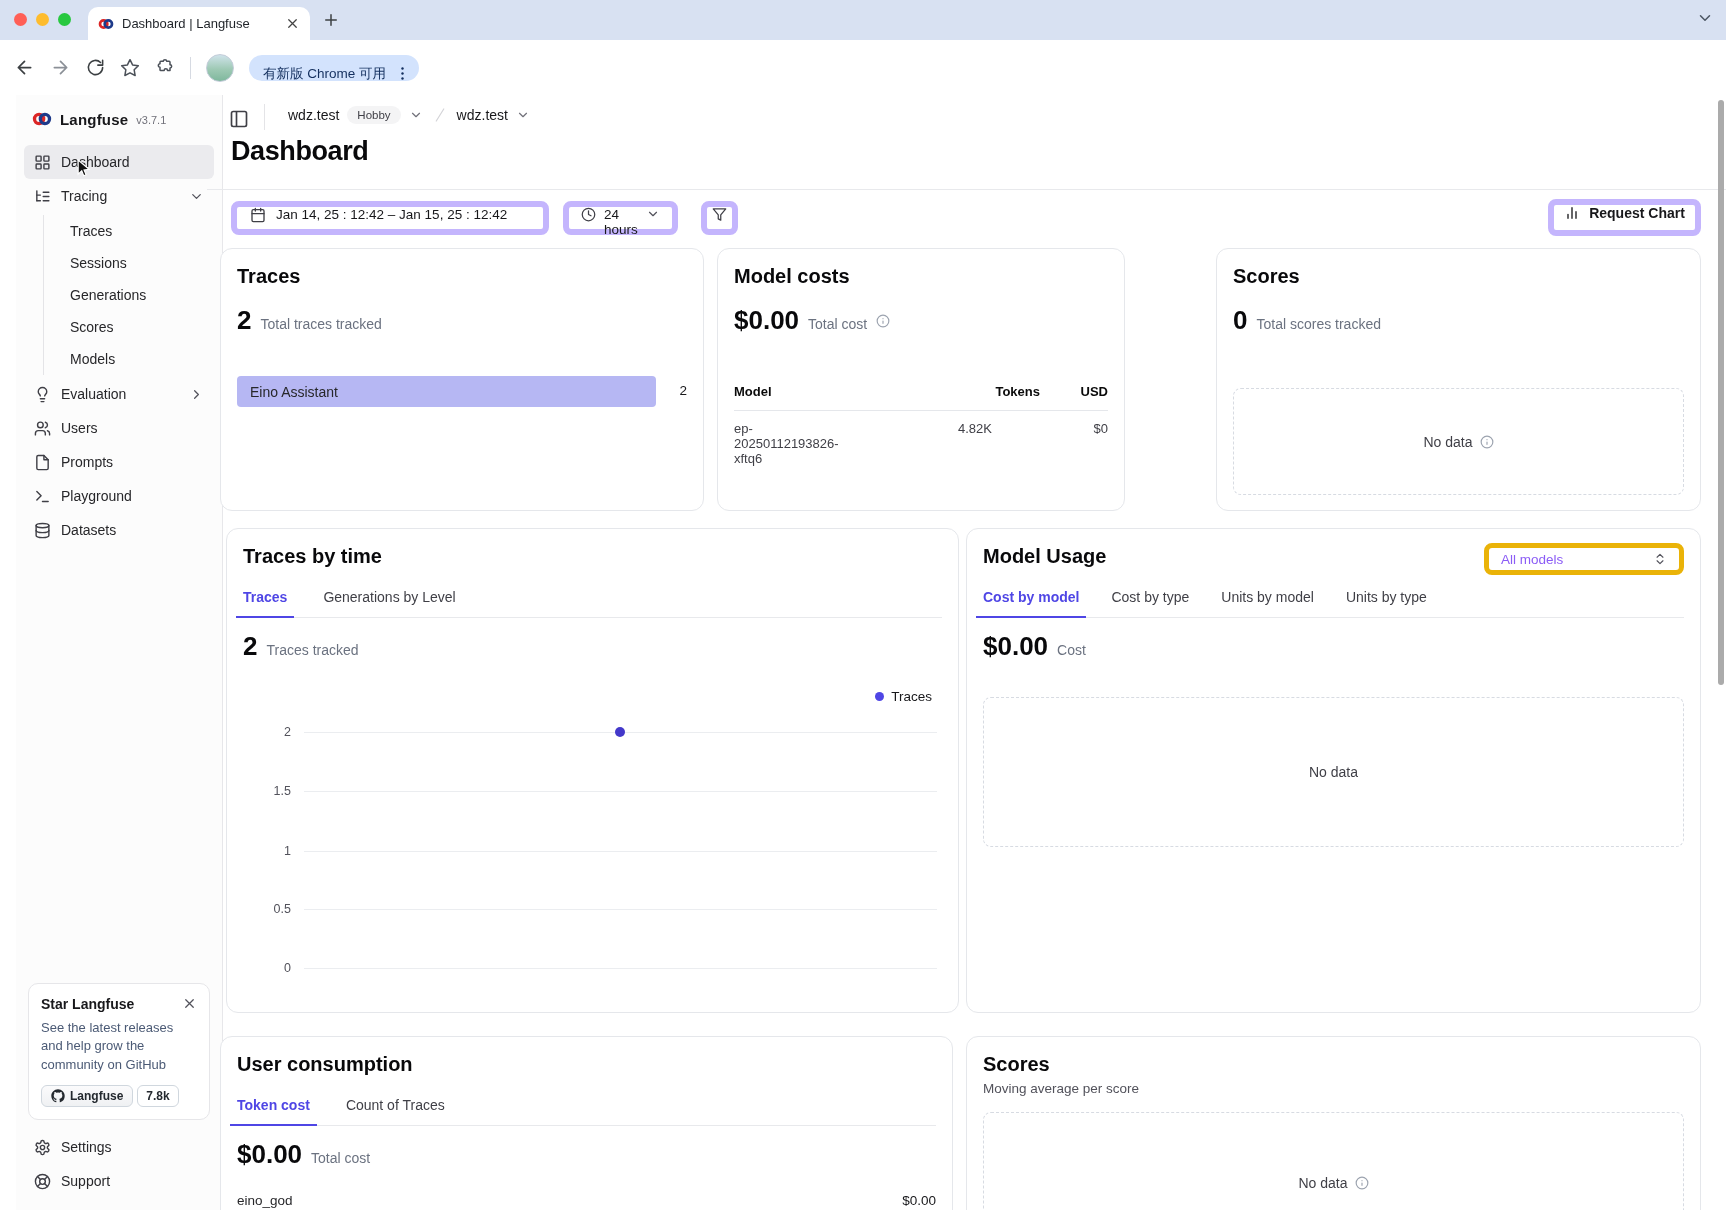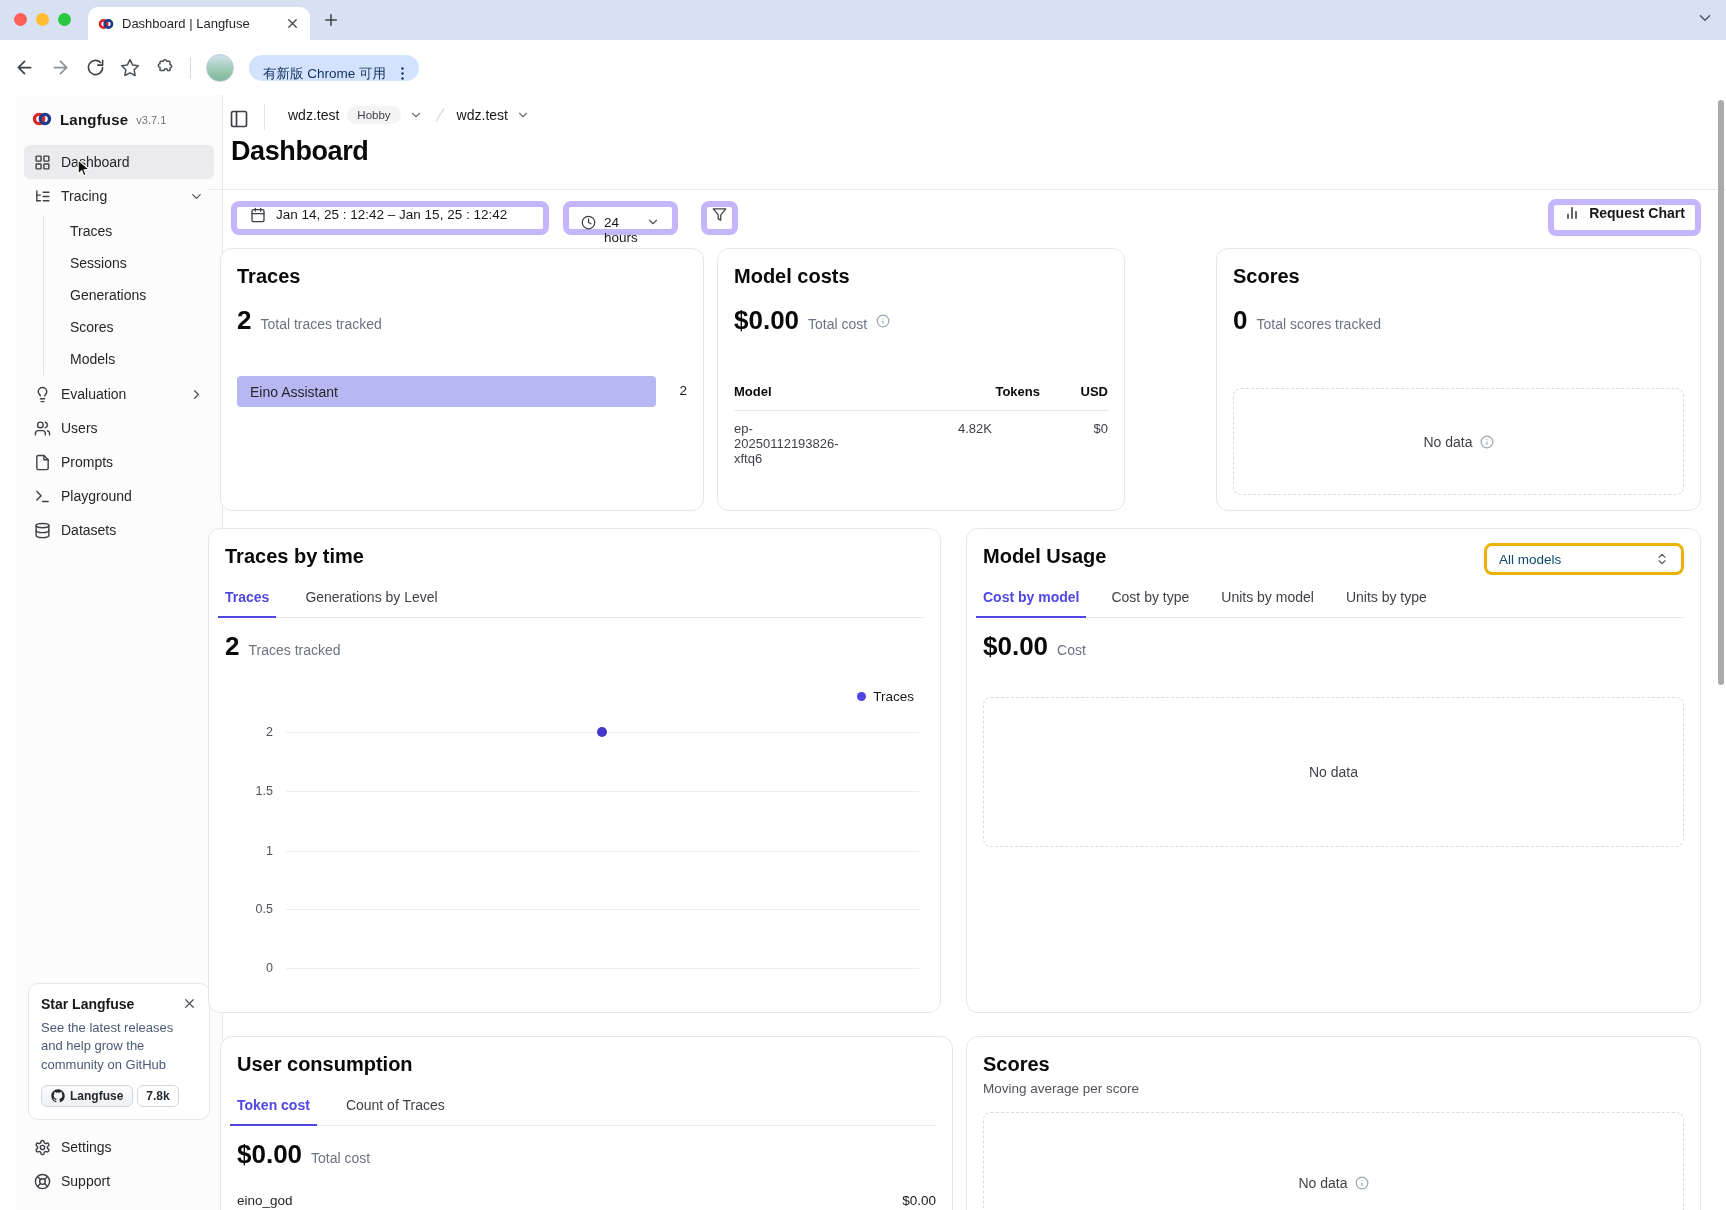--- a/index.html
+++ b/index.html
@@ -54,21 +54,21 @@
   .bc-text { font-size:14px; font-weight:500; color:#18181b; }
   .badge { padding:3px 10px; border-radius:999px; background:#f4f4f5; font-size:11.5px; font-weight:500; color:#3f3f46; }
   .bc-chev { color:#71717a; }
   .bc-slash { color:#d4d4d8; }
   .page-title { position:absolute; left:231px; top:136px; font-size:27px; font-weight:700; color:#09090b; letter-spacing:-.4px; }
   .header-rule { position:absolute; left:207px; right:0; top:189px; height:1px; background:#e8e9ec; }
 
   
   .btn { display:flex; align-items:flex-start; border:6px solid #c4b5fd; border-radius:8px; background:#fff; color:#18181b; }
   .date-btn { position:absolute; left:231px; top:201px; width:318px; height:34px; gap:10px; padding:0 13px; font-size:13.5px; }
-  .preset-btn { position:absolute; left:563px; top:201px; width:115px; height:34px; gap:8px; padding:8px 12px; font-size:13.5px; }
+  .preset-btn { position:absolute; left:563px; top:201px; width:115px; height:34px; gap:8px; padding:0 12px; font-size:13.5px; }
   .preset-btn .chev { margin-left:auto; color:#52525b; }
   .filter-btn { position:absolute; left:701px; top:201px; width:37px; height:34px; justify-content:center; color:#3f3f46; }
   .request-btn { position:absolute; left:1548px; top:199px; width:153px; height:37px; gap:9px; padding:0 0; font-size:14px; font-weight:700; justify-content:center; }
   .scrollbar { position:absolute; right:2px; top:100px; width:6px; height:585px; background:#ababab; border-radius:3px; }
 
   
   .card { position:absolute; background:#fff; border:1px solid #e5e7eb; border-radius:12px; }
   .card-title { position:absolute; left:16px; top:16px; font-size:20px; font-weight:700; color:#09090b; }
   .metric { position:absolute; left:16px; display:flex; align-items:baseline; gap:9px; }
   .metric-value { font-size:26px; font-weight:700; color:#09090b; }
@@ -88,30 +88,30 @@
   .col-usd { width:68px; text-align:right; }
 
   .c-scores-top { left:1216px; top:248px; width:485px; height:263px; }
   .empty-box { position:absolute; left:16px; right:16px; border:1px dashed #d7dbe2; border-radius:8px; display:flex; align-items:center; justify-content:center; gap:7px; font-size:14px; color:#3f3f46; }
 
   .tabs { position:absolute; left:16px; right:16px; top:60px; display:flex; gap:36px; border-bottom:1px solid #e8e9ec; }
   .tab-item { position:relative; font-size:14px; color:#3f3f46; padding-bottom:12px; }
   .tab-item.active { color:#4f46e5; font-weight:600; }
   .tab-item.active::after { content:""; position:absolute; left:-7px; right:-7px; bottom:-1px; height:2px; background:#4f46e5; }
 
-  .c-tbt { left:208px; top:528px; width:733px; height:485px; }
+  .c-tbt { left:226px; top:528px; width:733px; height:485px; }
   .legend { position:absolute; right:26px; top:160px; display:flex; align-items:center; gap:7px; font-size:13.5px; color:#18181b; }
   .legend-dot { width:9px; height:9px; border-radius:50%; background:#4f46e5; }
   .gridline { position:absolute; left:77px; width:633px; height:1px; background:#ebedf0; }
   .ytick { position:absolute; left:0; width:64px; text-align:right; font-size:12.5px; color:#52525b; }
   .data-dot { position:absolute; width:10px; height:10px; border-radius:50%; background:#4338ca; }
   .xlabel { position:absolute; left:77px; width:633px; top:450px; text-align:center; font-size:12.5px; color:#52525b; }
 
   .c-usage { left:966px; top:528px; width:735px; height:485px; }
-  .select-box { position:absolute; right:16px; top:14px; width:200px; height:32px; display:flex; align-items:center; justify-content:space-between; padding:0 12px; border:3px solid #eab308; border-radius:8px; font-size:13.5px; color:#0c4a6e; background:#fff; }
+  .select-box { position:absolute; right:16px; top:14px; width:200px; height:32px; display:flex; align-items:center; justify-content:space-between; padding:0 12px; border:5px solid #eab308; border-radius:8px; font-size:13.5px; color:#8b5cf6; background:#fff; }
 
   .c-consumption { left:220px; top:1036px; width:733px; height:380px; }
   .consume-row { position:absolute; left:16px; right:16px; top:156px; display:flex; justify-content:space-between; font-size:13.5px; }
   .consume-name { color:#27272a; } .consume-val { color:#18181b; }
 
   .c-scores-bottom { left:966px; top:1036px; width:735px; height:380px; }
   .card-subtitle { position:absolute; left:16px; top:44px; font-size:13.5px; color:#52525b; }
 </style>
 </head>
 <body>

